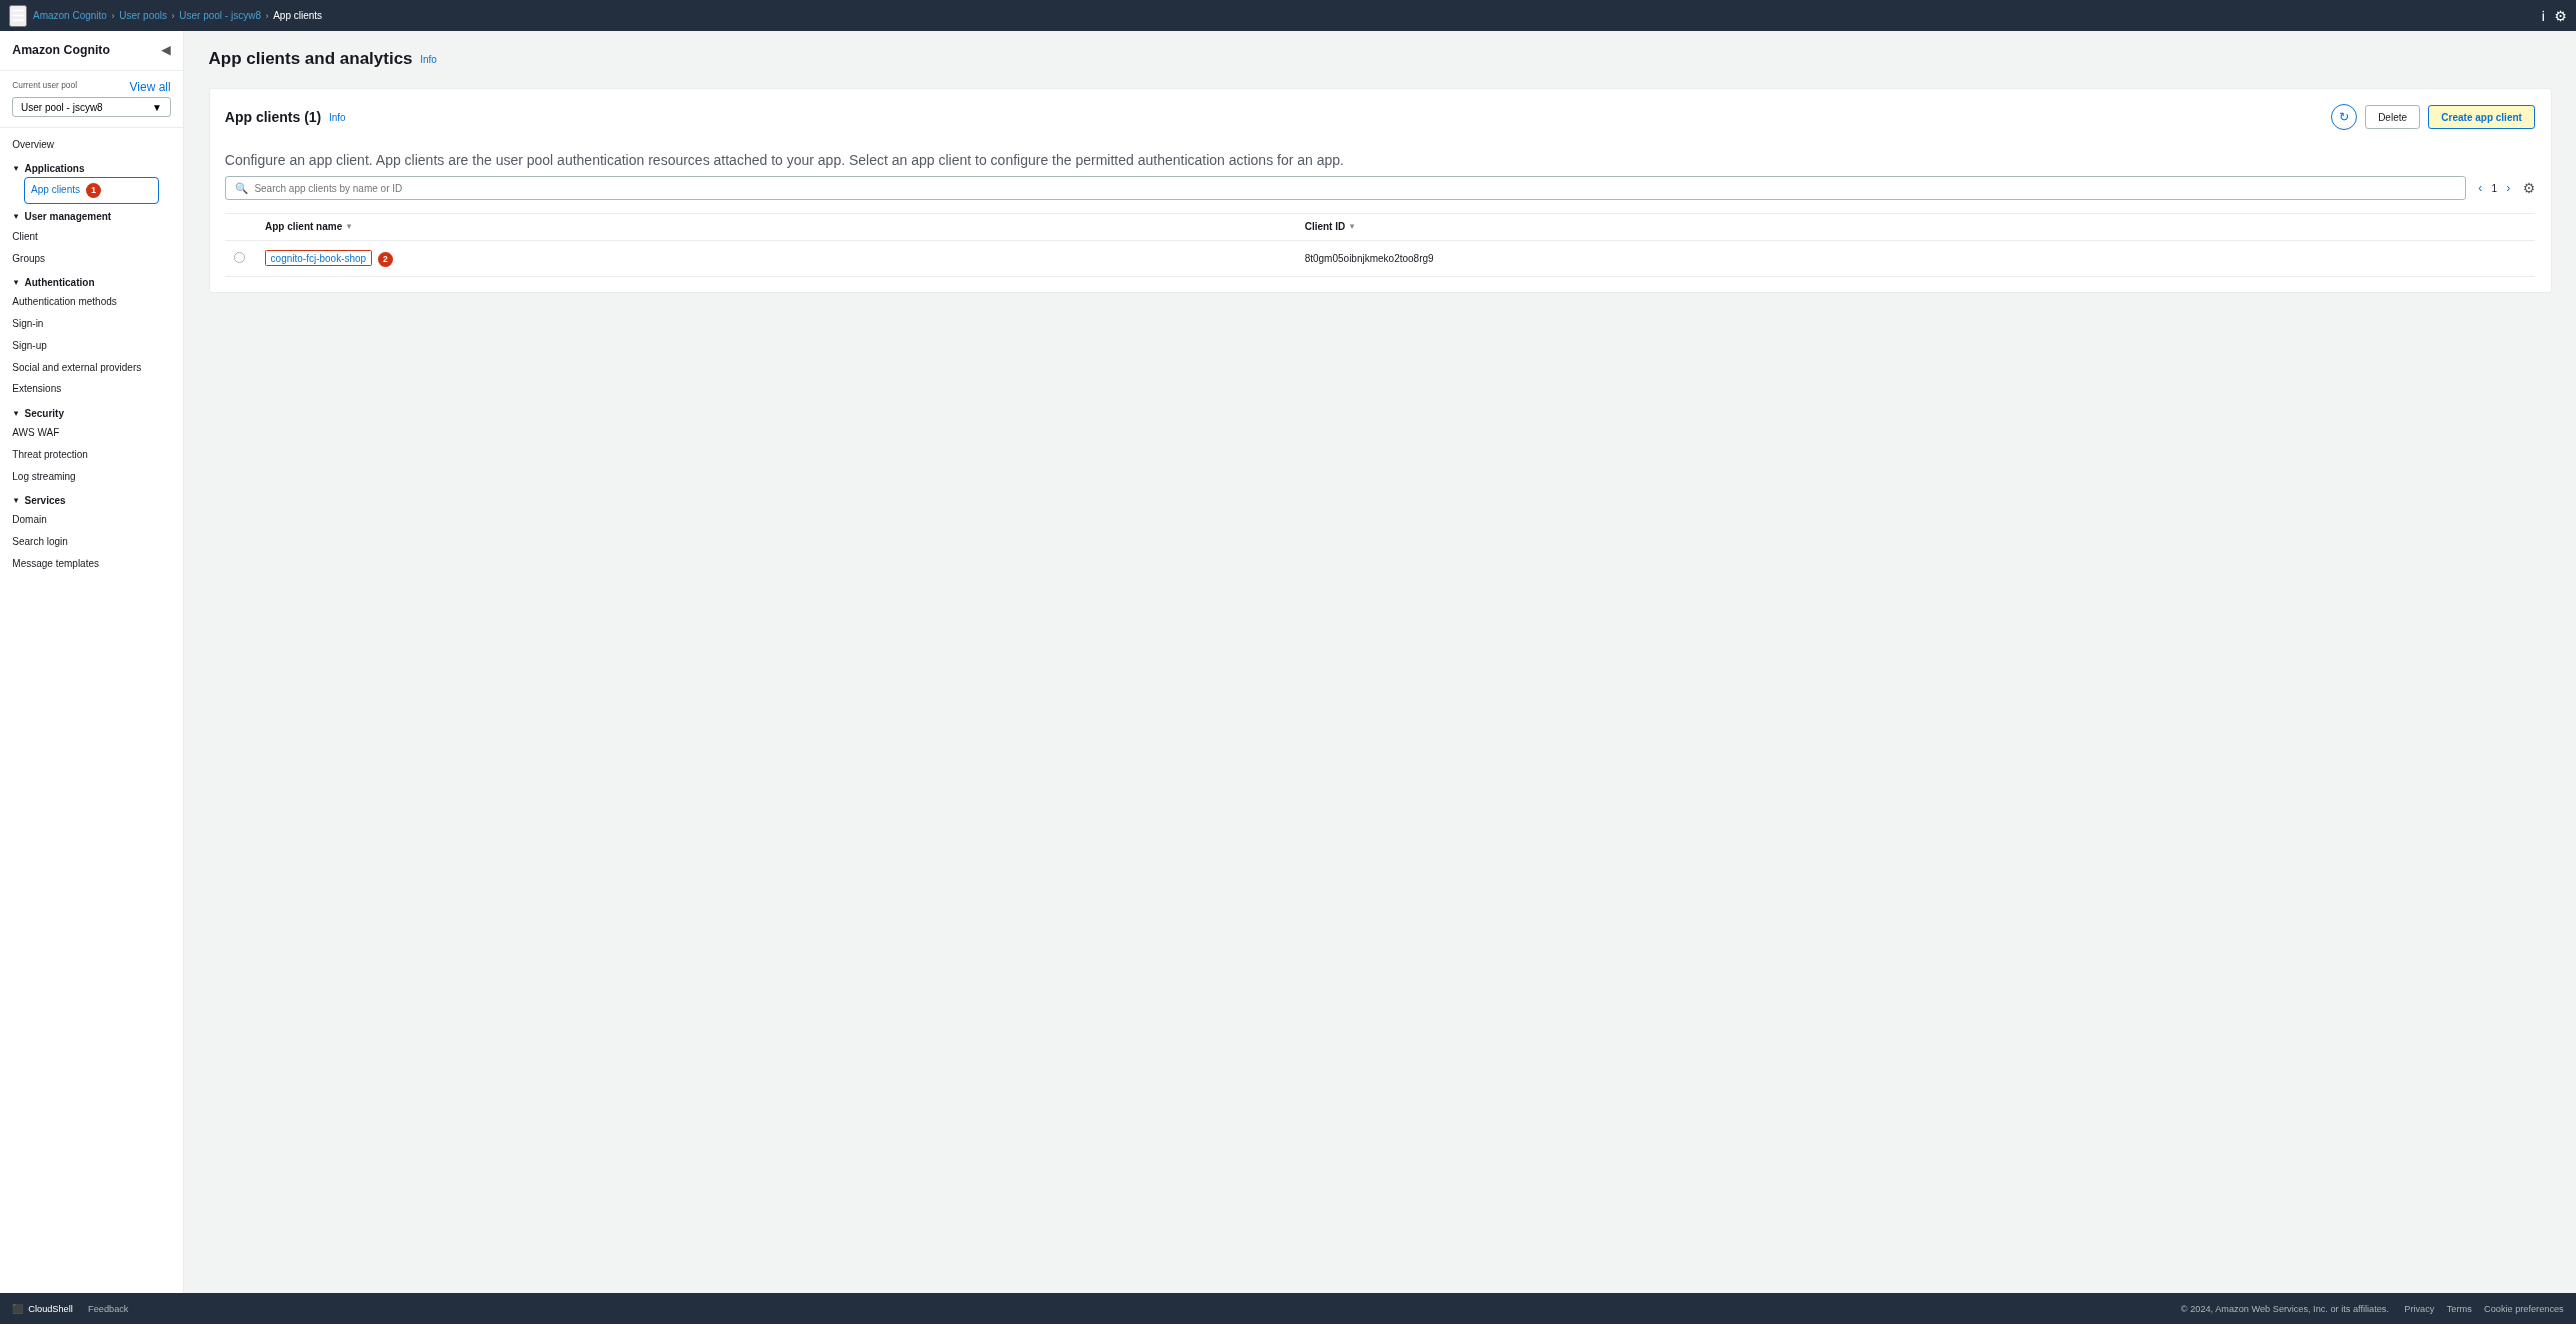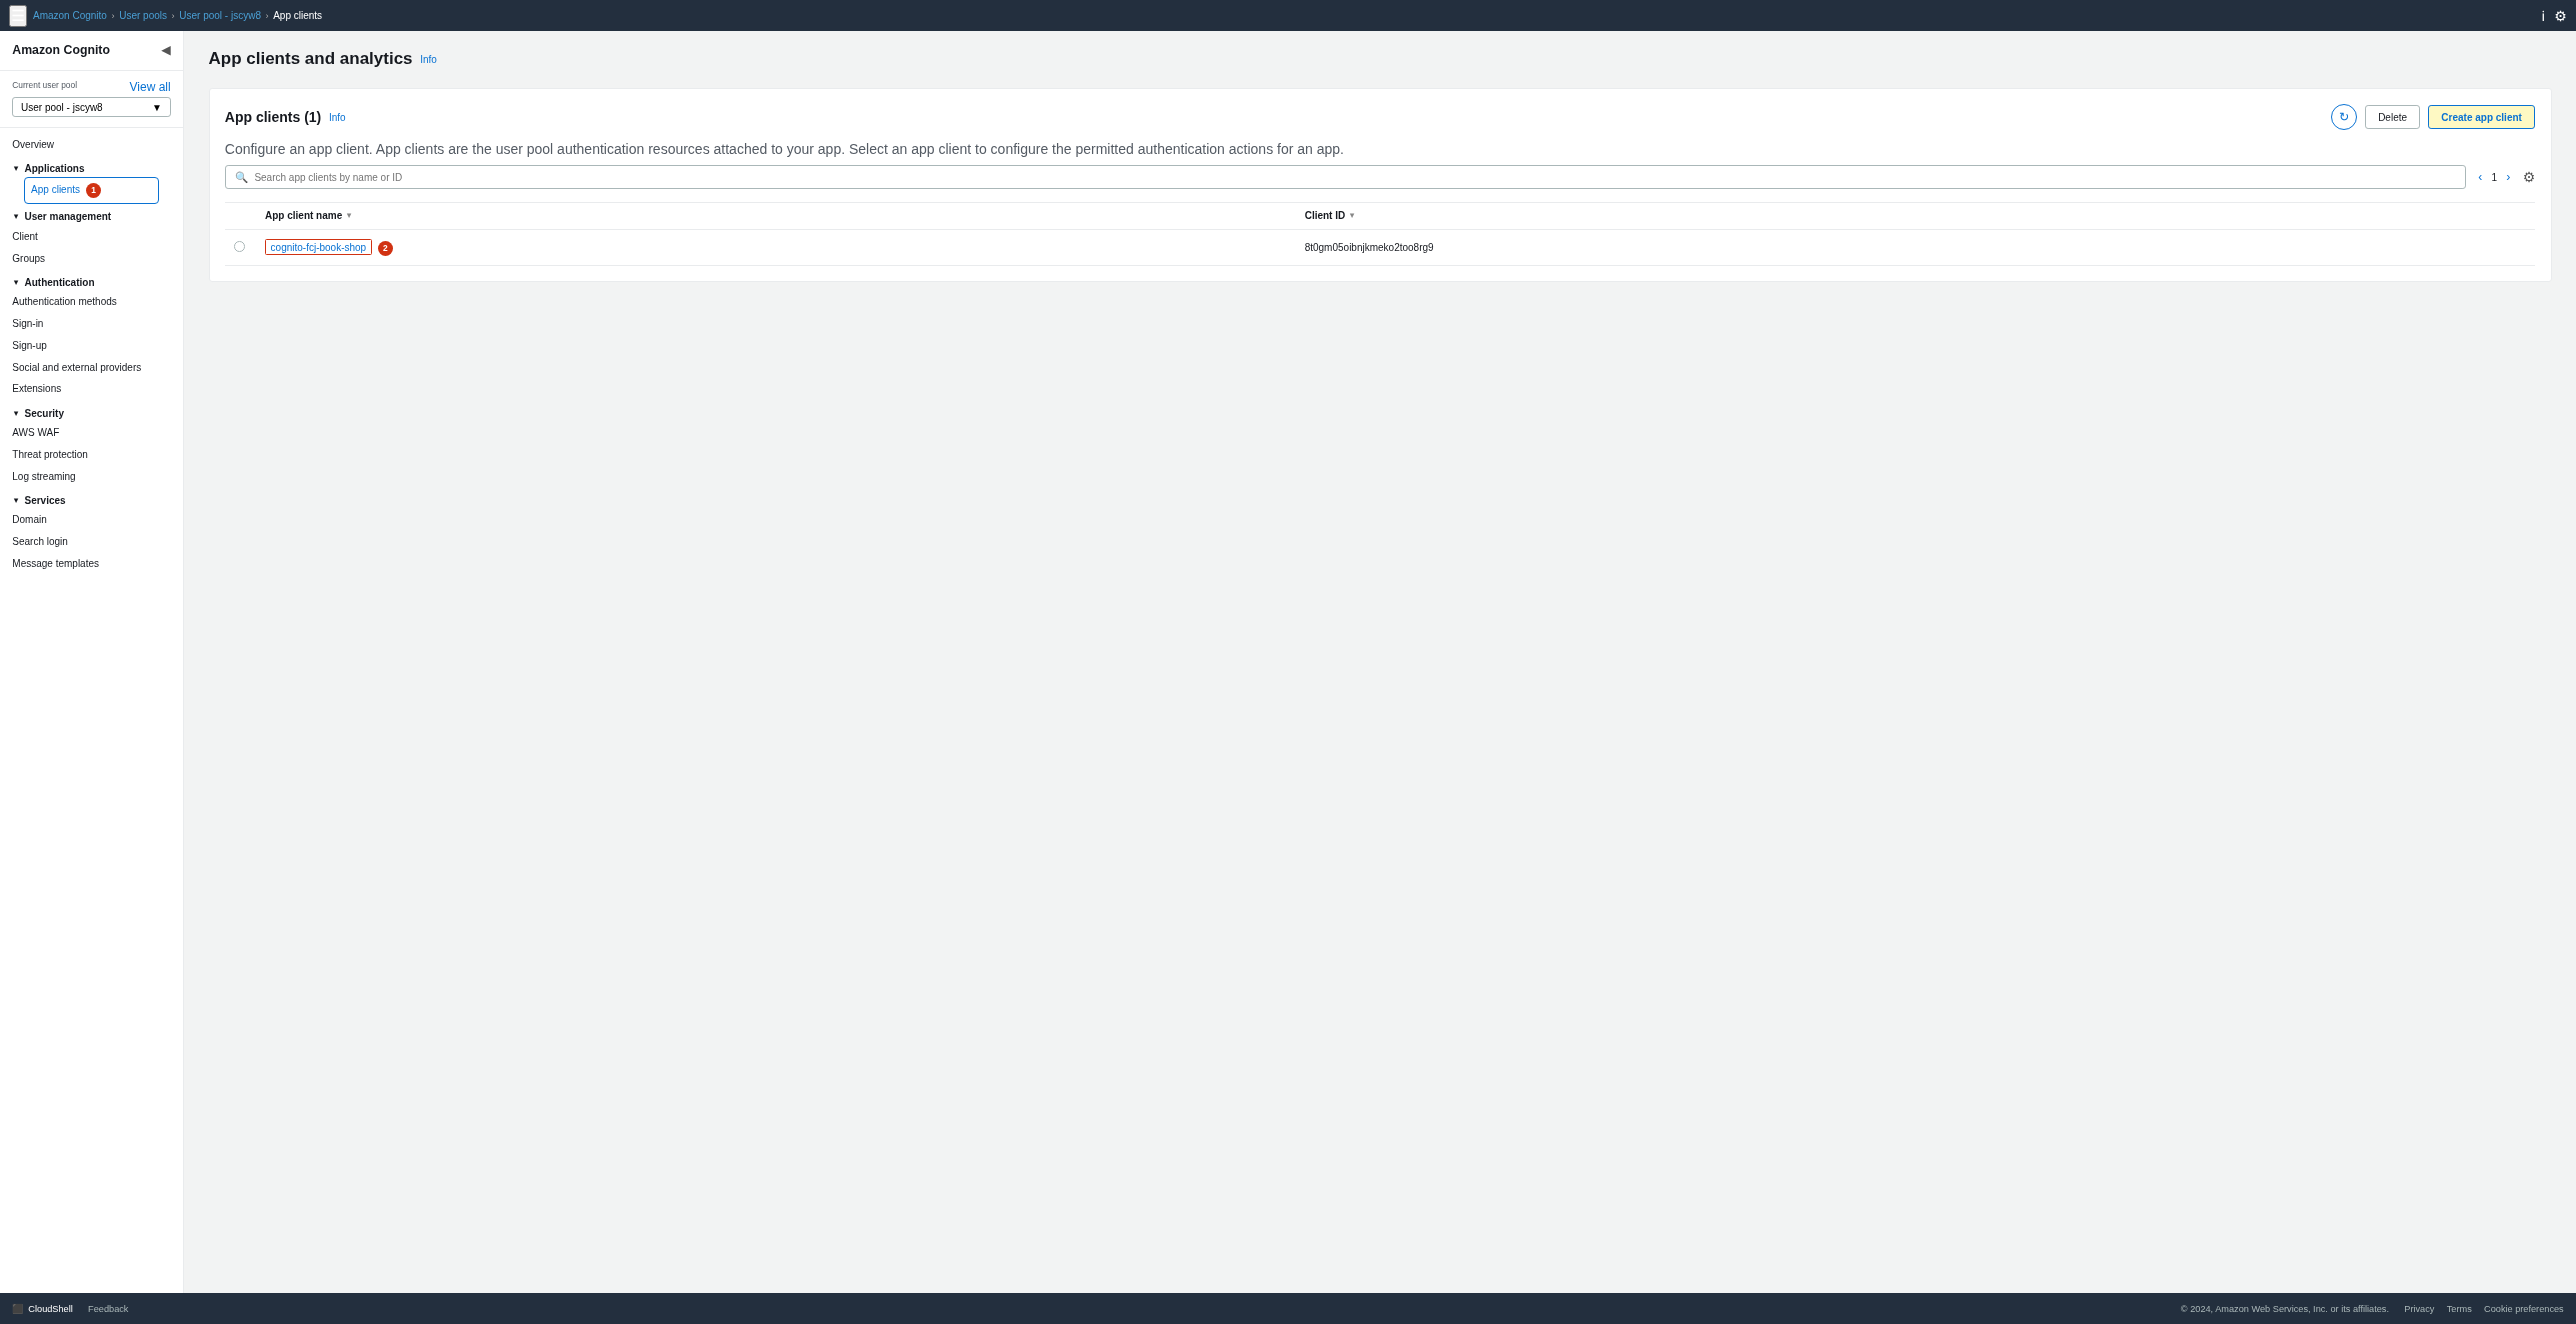--- a/index.html
+++ b/index.html
@@ -104,21 +104,21 @@
 
     .card {
       background: #fff;
       border: 0.8px solid #e9ebed;
       border-radius: 3.1px;
       padding: 15.3px;
     }
     .card-header {
       display: flex;
       justify-content: space-between;
-      margin-bottom: 11px;
+      margin-bottom: 22px;
     }
     .card-title-area { display: flex; align-items: center; gap: 7.7px; }
     .card-title { font-size: 14px; font-weight: 700; }
     .card-actions { display: flex; align-items: center; gap: 7.7px; }
 
     .btn {
       padding: 5.4px 12.3px;
       border-radius: 3.1px;
       font-size: 10px;
       cursor: pointer;

